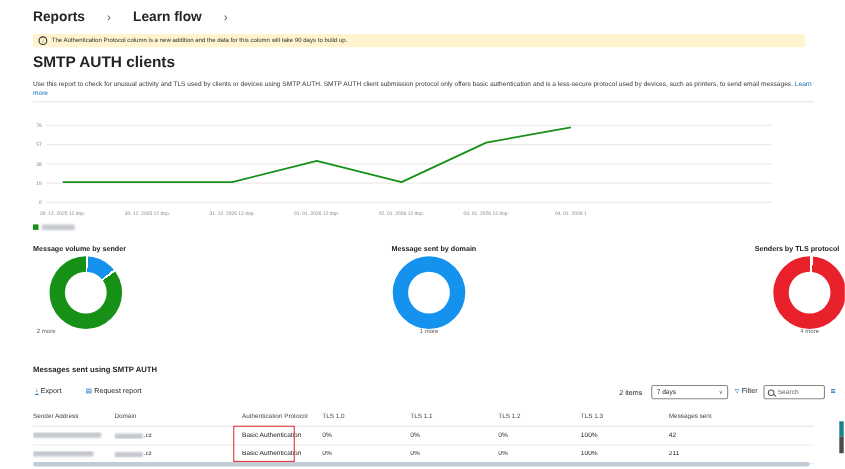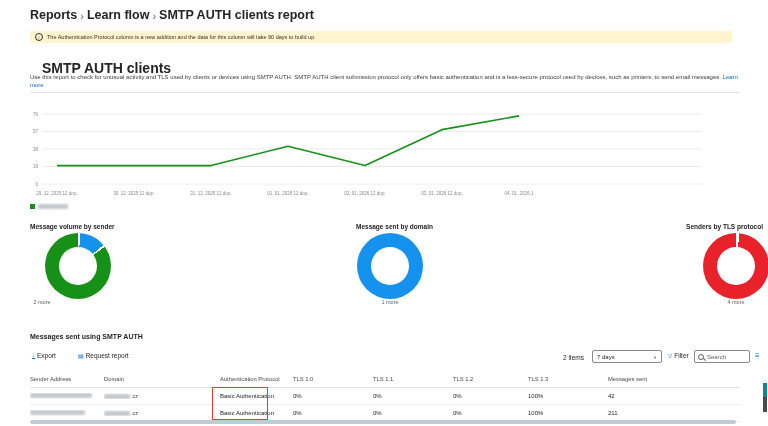--- a/index.html
+++ b/index.html
@@ -5,21 +5,21 @@
   html,body{margin:0;padding:0}
   body{
     width:768px;height:426px;position:relative;overflow:hidden;
     background:#fff;color:#242424;
     font-family:"Liberation Sans",sans-serif;
     -webkit-font-smoothing:antialiased;
   }
   .abs{position:absolute}
 
   
-  .breadcrumb{left:30px;top:8px;display:flex;gap:3px;align-items:flex-end;
+  .breadcrumb{left:30px;top:8px;display:flex;gap:20px;align-items:flex-end;
     font-size:12.5px;font-weight:700;color:#242424}
   .crumb-sep{font-weight:400;color:#616161;font-size:11px}
 
   
   .banner{left:30px;top:31px;width:702px;height:12px;border-radius:2px;
     display:flex;align-items:center;gap:4px;padding:0 5px;box-sizing:border-box;
     font-size:5.5px;color:#323130}
   .info-circle{width:6px;height:6px;border:0.5px solid #323130;border-radius:50%;
     display:inline-flex;align-items:center;justify-content:center;
     font-size:4px;font-style:italic;flex:0 0 auto}
@@ -81,29 +81,28 @@
   .vscroll-dark{left:763px;top:397px;width:4px;height:15px;background:#4a4a4a}
 </style>
 </head>
 <body>
 
 <nav class="abs breadcrumb">
   <span>Reports</span>
   <span class="crumb-sep">›</span>
   <span>Learn flow</span>
   <span class="crumb-sep">›</span>
-  <span>SMTP AUTH clients report</span>
 </nav>
 
 <div class="abs banner" style="background: rgb(255, 244, 206);">
   <span class="info-circle">i</span>
   <span>The Authentication Protocol column is a new addition and the data for this column will take 90 days to build up.</span>
 </div>
 
-<h1 class="abs page-title" style="margin:12px">SMTP AUTH clients</h1>
+<h1 class="abs page-title" style="margin:0">SMTP AUTH clients</h1>
 <div class="abs desc">
   <span>Use this report to check for unusual activity and TLS used by clients or devices using SMTP AUTH. SMTP AUTH client submission protocol only offers basic authentication and is a less-secure protocol used by devices, such as printers, to send email messages.</span>
   <span class="link">Learn more</span>
 </div>
 <div class="abs divider"></div>
 
 <svg class="abs chart-svg" width="710" height="106" viewBox="0 0 710 106">
     <line x1="12" x2="672" y1="88" y2="88" class="gridline"></line>
     <text x="8" y="89.6" class="ytick">0</text>
     <line x1="12" x2="672" y1="70.5" y2="70.5" class="gridline"></line>

